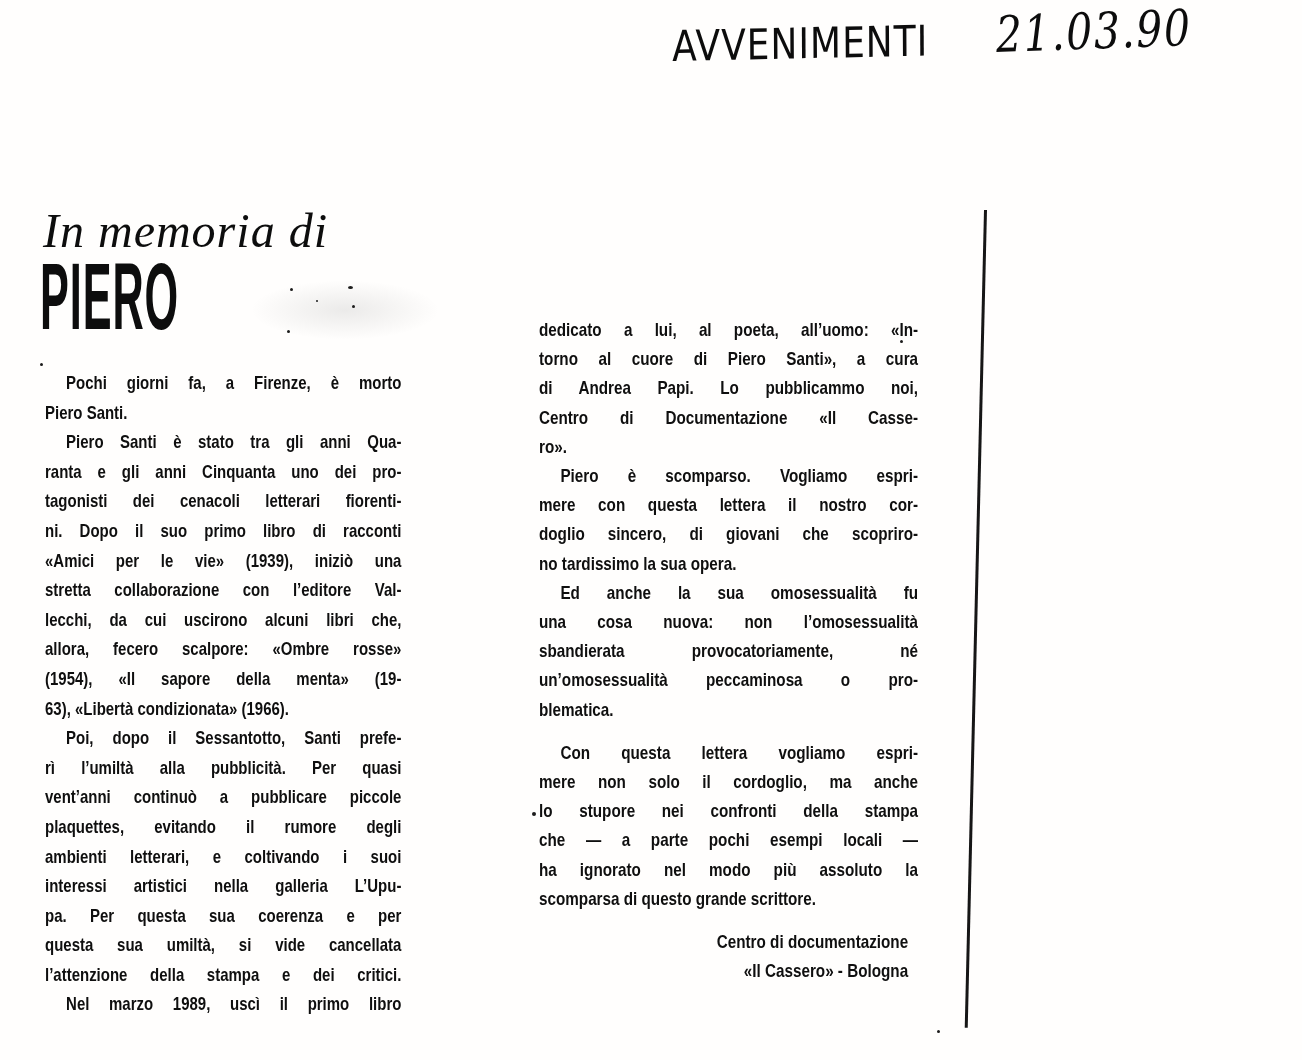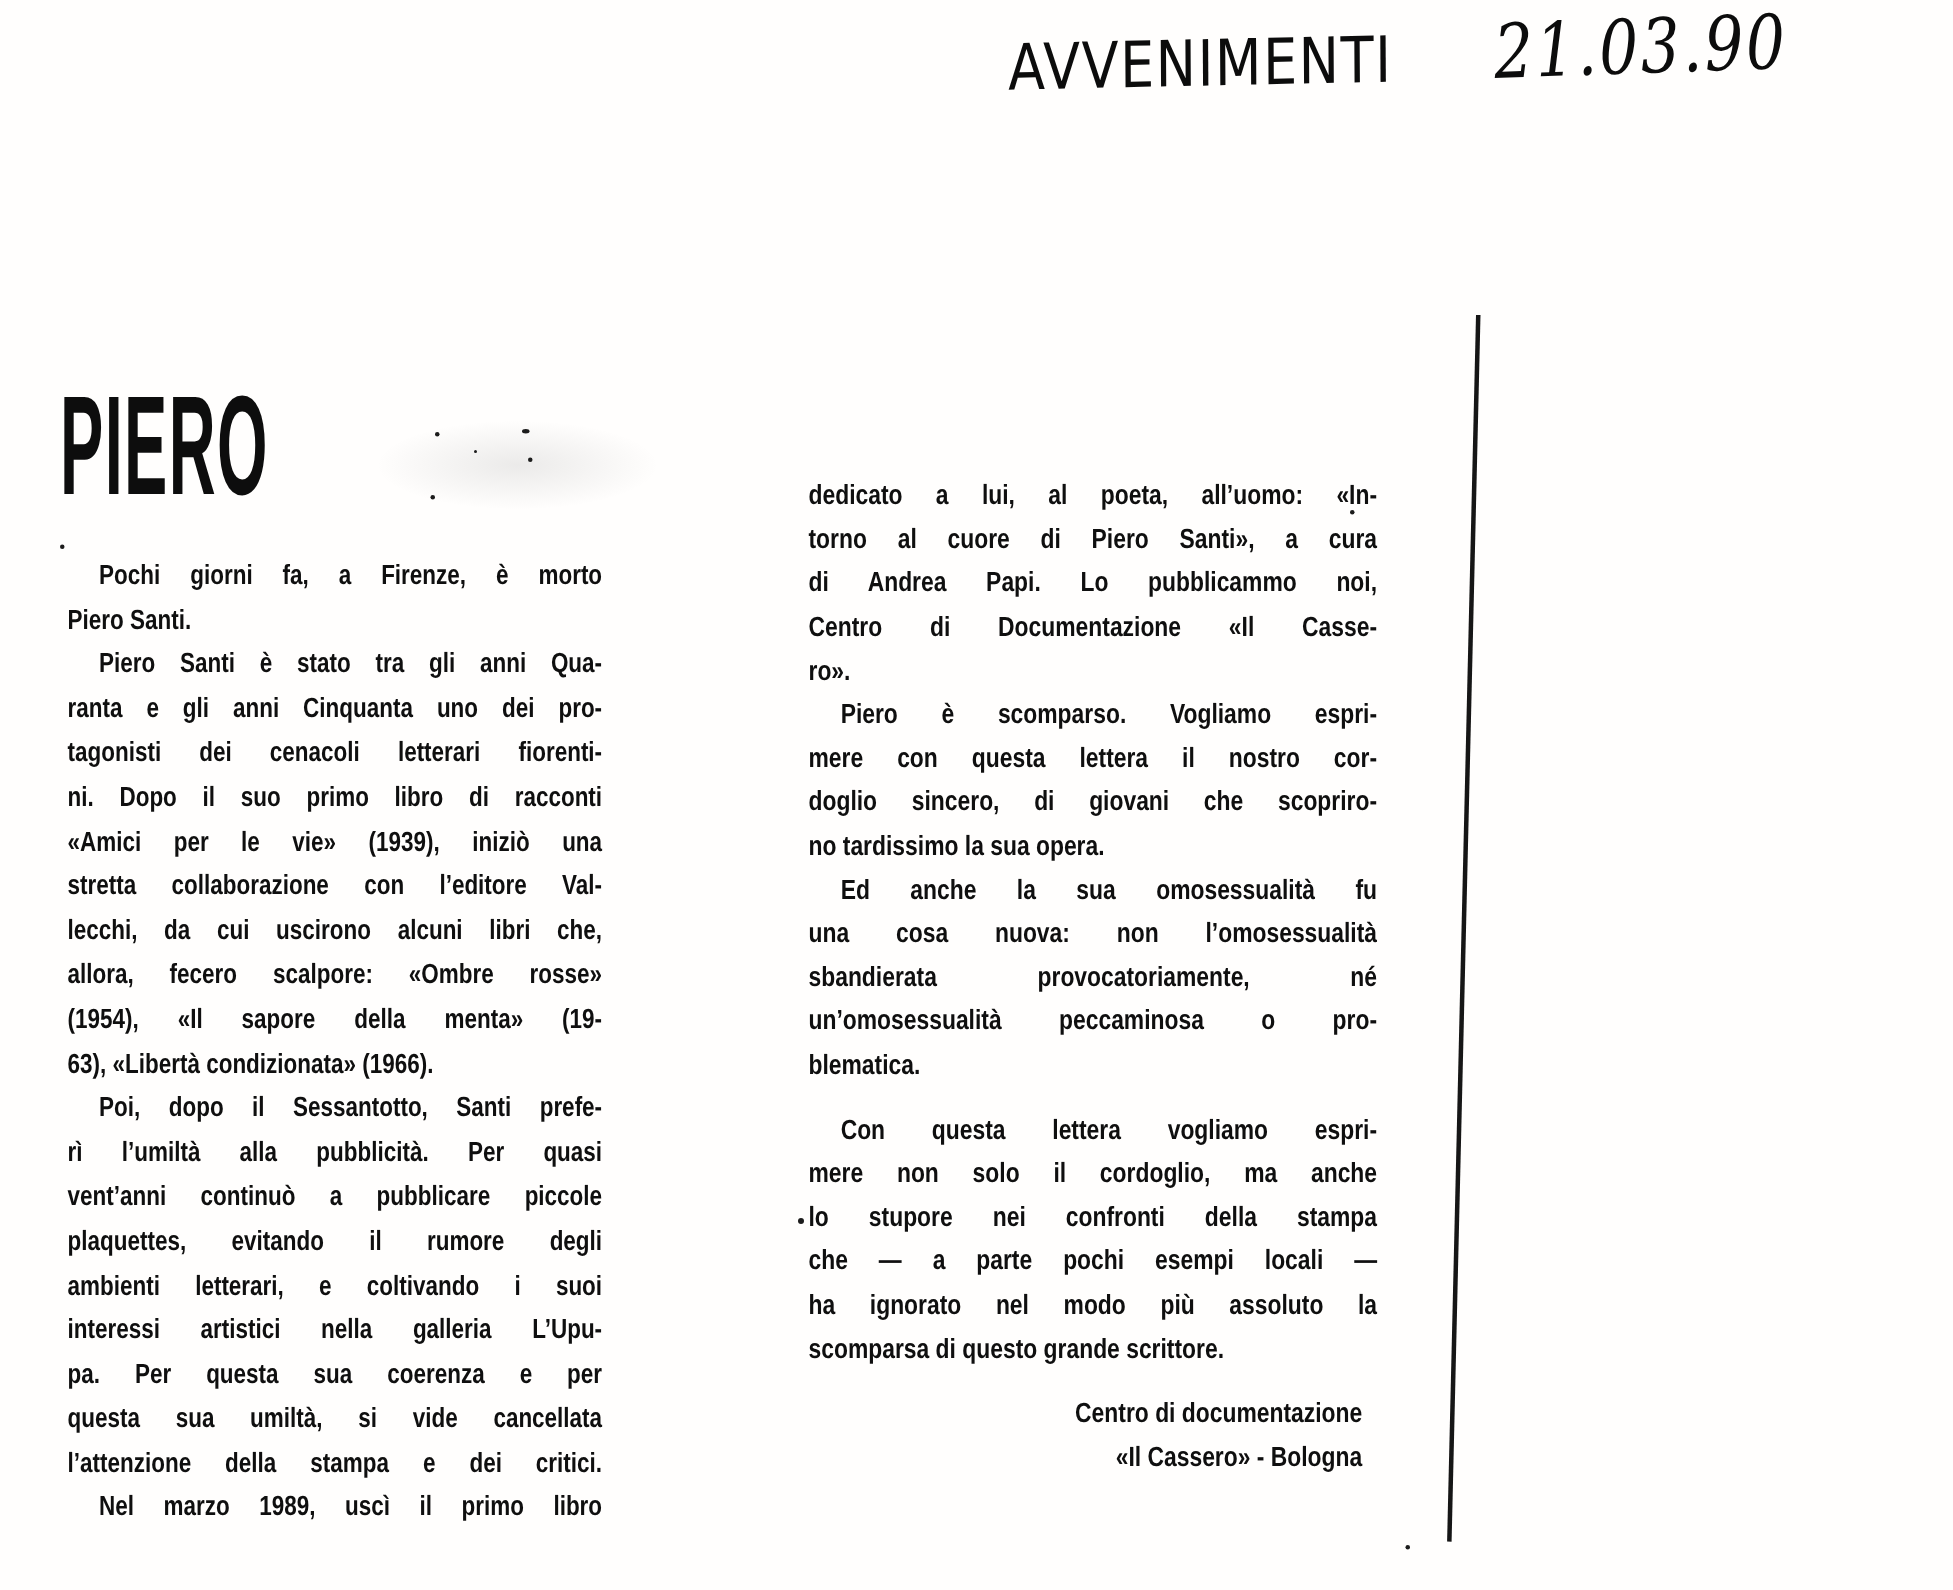--- a/index.html
+++ b/index.html
@@ -66,20 +66,21 @@
 </style>
 </head>
 <body>
 
 <div class="page">
 
   <div class="hand-pub">AVVENIMENTI</div>
 
   <div class="hand-date">21.03.90</div>
 
+  <div class="kicker">In memoria di</div>
 
   <div class="title">PIERO</div>
 
   <div class="smudge"></div>
 
   <div class="col col-left">
       <div class="para">
         <div class="line ind">Pochi giorni fa, a Firenze, è morto</div>
         <div class="line end">Piero Santi.</div>
       </div>

